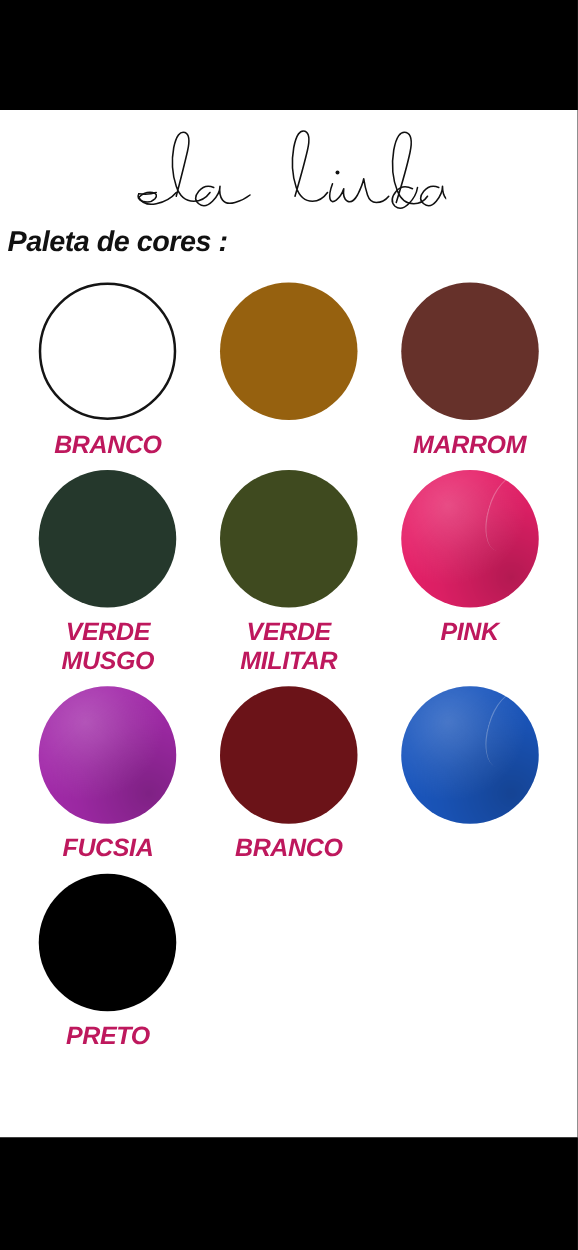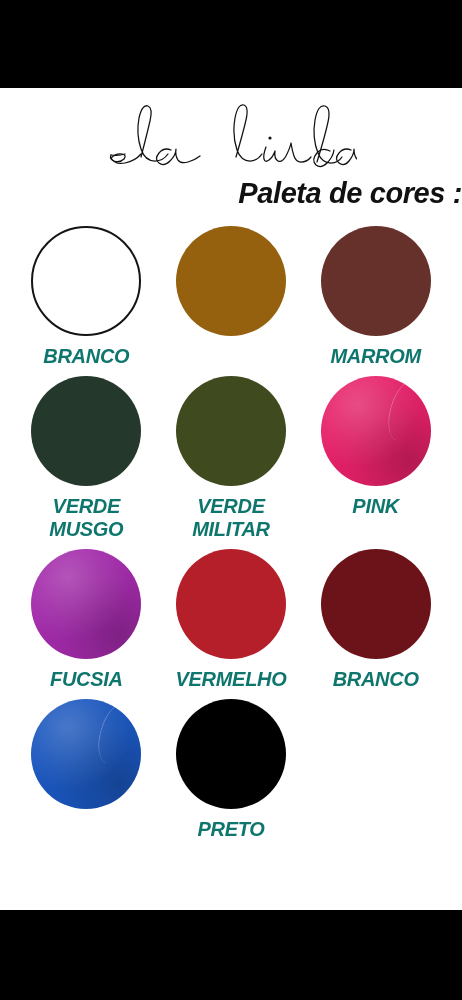--- a/index.html
+++ b/index.html
@@ -46,23 +46,23 @@
   .brand-logo {
     display: block;
     margin: 14px auto 0 auto;
     width: 252px;
     height: 72px;
   }
 
   .palette-title {
     margin: 0;
     padding: 0 0 0 6px;
-    text-align: right;
+    text-align: left;
     font-family: "Liberation Sans", sans-serif;
-    font-size: 29px;
+    font-size: 23px;
     font-weight: bold;
     font-style: italic;
     letter-spacing: -0.4px;
     color: #111111;
     line-height: 38px;
   }
 
   
   .palette-grid {
     margin-top: 14px;
@@ -114,21 +114,21 @@
 
   .swatch-label {
     margin-top: 9px;
     text-align: center;
     font-family: "Liberation Sans", sans-serif;
     font-size: 20px;
     font-weight: bold;
     font-style: italic;
     letter-spacing: -0.3px;
     line-height: 23px;
-    color: #0f766e;
+    color: #be185d;
     white-space: pre-line;
   }
 </style>
 </head>
 <body>
 
 <div id="screen">
 
   <div class="letterbox top"></div>
 
@@ -178,24 +178,20 @@
       </div>
 
       <div class="swatch-cell">
         <div class="swatch-disc fabric seam" style="background-color: rgb(230, 33, 105);"></div>
         <div class="swatch-label">PINK</div>
       </div>
       <div class="swatch-cell">
         <div class="swatch-disc fabric" style="background-color: rgb(163, 43, 170);"></div>
         <div class="swatch-label">FUCSIA</div>
       </div>
-      <div class="swatch-cell">
-        <div class="swatch-disc" style="background-color: rgb(181, 31, 41);"></div>
-        <div class="swatch-label">VERMELHO</div>
-      </div>
 
       <div class="swatch-cell">
         <div class="swatch-disc" style="background-color: rgb(107, 19, 24);"></div>
         <div class="swatch-label">BRANCO</div>
       </div>
       <div class="swatch-cell">
         <div class="swatch-disc fabric seam" style="background-color: rgb(27, 87, 190);"></div>
       </div>
       <div class="swatch-cell">
         <div class="swatch-disc" style="background-color: rgb(0, 0, 0);"></div>

